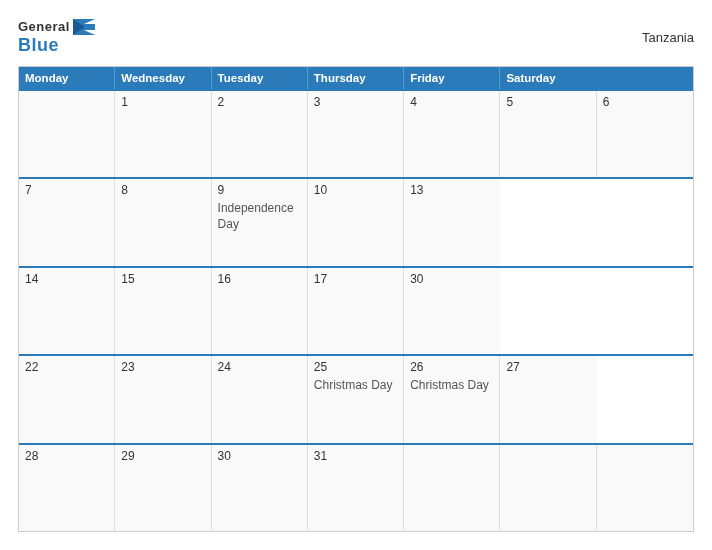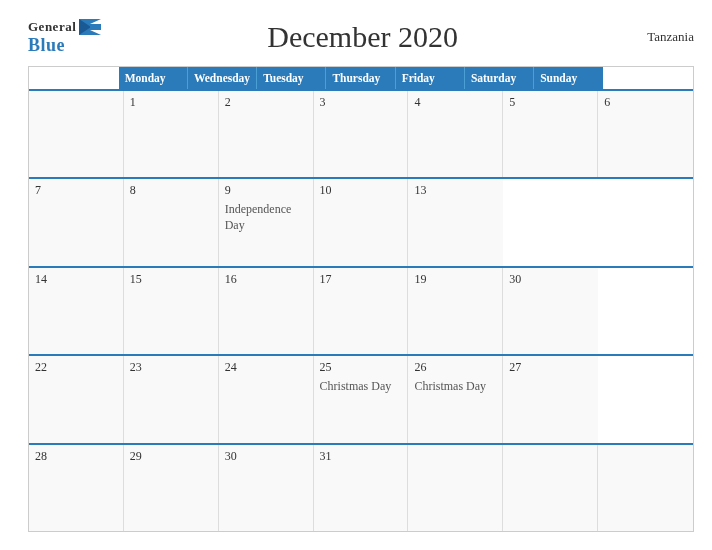--- a/index.html
+++ b/index.html
@@ -6,24 +6,23 @@
     body {
       width: 712px;
       height: 550px;
       background: #fff;
       font-family: Arial, sans-serif;
       overflow: hidden;
     }
     .page {
       width: 712px;
       height: 544px;
-      padding: 18px 18px 12px 28px;
-      display: flex;
-      flex-direction: column;
-      font-family: Liberation Serif, serif;
+      padding: 18px 18px 12px 18px;
+      display: flex;
+      flex-direction: column;
     }
     .header {
       display: flex;
       align-items: center;
       justify-content: space-between;
       margin-bottom: 10px;
     }
     .logo {
       display: flex;
       flex-direction: column;
@@ -57,21 +56,20 @@
       font-size: 13px;
       color: #333;
       text-align: right;
       min-width: 70px;
     }
     .calendar {
       flex: 1;
       display: flex;
       flex-direction: column;
       border: 1px solid #ccc;
-      align-items: center;
     }
     .cal-header-row {
       display: grid;
       grid-template-columns: repeat(7, 1fr);
       background: #2b7bba;
     }
     .cal-header-cell {
       color: #fff;
       font-size: 11.5px;
       font-weight: bold;
@@ -134,33 +132,31 @@
         <svg width="22" height="16" viewBox="0 0 22 16" style="margin-left:3px;margin-top:1px;">
           <rect x="0" y="0" width="22" height="16" fill="#2b7bba"></rect>
           <polygon points="0,0 12,8 0,16" fill="#1a5a94"></polygon>
           <polygon points="11,5 22,0 22,5" fill="#fff"></polygon>
           <polygon points="11,11 22,16 22,11" fill="#fff"></polygon>
           <polygon points="11,5 22,5 22,11 11,11" fill="#2b7bba"></polygon>
         </svg>
       </div>
       <span class="logo-blue">Blue</span>
     </div>
-    <div class="month-title">December 2020</div>
     <div class="country">Tanzania</div>
   </div>
 
   <div class="calendar">
     <div class="cal-header-row">
     <div class="cal-header-cell">Monday</div>
         <div class="cal-header-cell">Wednesday</div>
         <div class="cal-header-cell">Tuesday</div>
         <div class="cal-header-cell">Thursday</div>
         <div class="cal-header-cell">Friday</div>
         <div class="cal-header-cell">Saturday</div>
-        <div class="cal-header-cell">Sunday</div>
       </div>
     <div class="cal-body">
     <div class="cal-week">
           <div class="cal-cell empty"></div>
           <div class="cal-cell">
             <div class="day-num">1</div>
           </div>
           <div class="cal-cell">
             <div class="day-num">2</div>
           </div>
@@ -200,23 +196,20 @@
             <div class="day-num">14</div>
           </div>
           <div class="cal-cell">
             <div class="day-num">15</div>
           </div>
           <div class="cal-cell">
             <div class="day-num">16</div>
           </div>
           <div class="cal-cell">
             <div class="day-num">17</div>
-          </div>
-          <div class="cal-cell">
-            <div class="day-num">19</div>
           </div>
           <div class="cal-cell">
             <div class="day-num">30</div>
           </div>
         </div>
         <div class="cal-week">
           <div class="cal-cell">
             <div class="day-num">22</div>
           </div>
           <div class="cal-cell">

